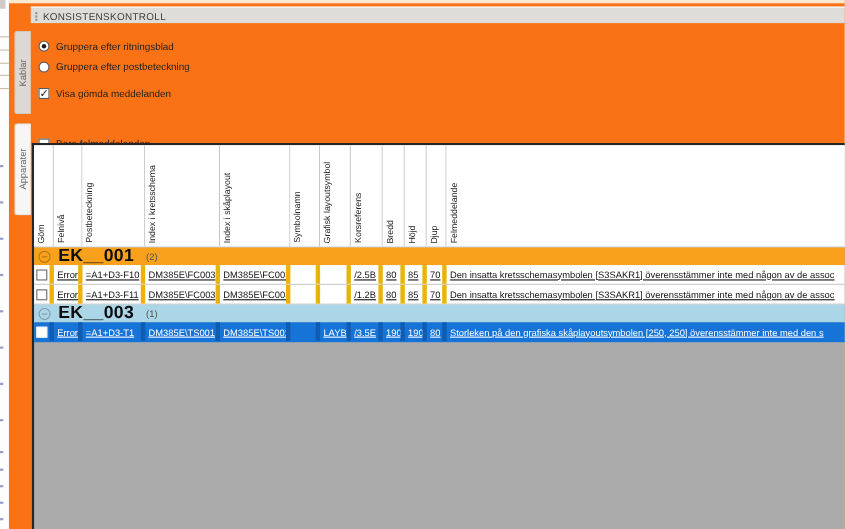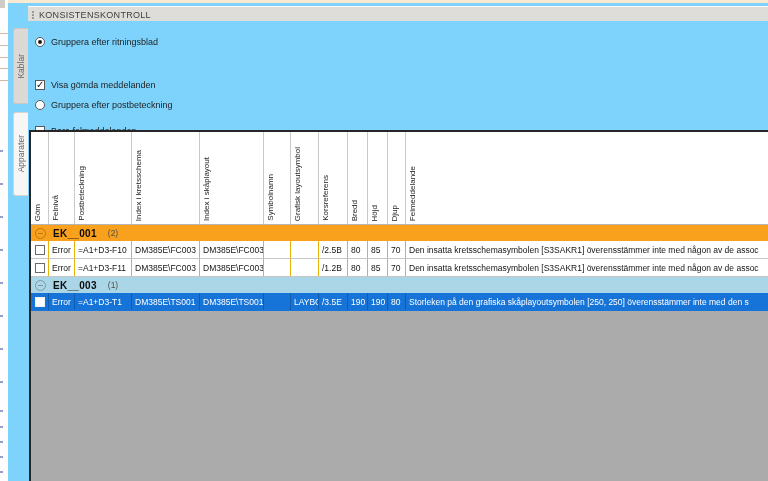--- a/index.html
+++ b/index.html
@@ -12,21 +12,21 @@
   
   .left-strip { position:absolute; left:0; top:0; width:8px; height:481px; background:#fdfdfd; z-index:5; }
   .corner-glyph { position:absolute; left:0; top:0; width:5px; height:8px; background:#cfccc8; }
   .ticks-brown { position:absolute; left:0; top:33px; width:8px; height:1px; background:#cdbba9;
     box-shadow:0 12px #cdbba9, 0 24px #cdbba9, 0 35px #cdbba9, 0 47px #cdbba9; }
   .ticks-blue { position:absolute; left:0; top:150px; width:3px; height:2px; background:#93a0cf;
     box-shadow:0 33px #93a0cf, 0 66px #93a0cf, 0 99px #93a0cf, 0 132px #93a0cf, 0 165px #93a0cf,
                0 198px #93a0cf, 0 231px #93a0cf, 0 260px #93a0cf, 0 276px #93a0cf, 0 291px #93a0cf,
                0 306px #93a0cf, 0 321px #93a0cf; }
   
-  .panel { position:absolute; left:8px; top:0; width:760px; height:481px; background:#7dd3fc; }
+  .panel { position:absolute; left:8px; top:0; width:760px; height:481px; background:#f97316; }
   .top-accent { position:absolute; left:-8px; top:0; width:768px; height:3px; background:#f9e9d1; }
   .titlebar { position:absolute; left:20px; top:6px; width:740px; height:15px; background:#dfddda;
     border-top:1px solid #fbfaf9; }
   .grip { position:absolute; left:4px; top:4px; width:2px; height:2px; background:#9a9a9a;
     box-shadow:0 3px #9a9a9a, 0 6px #9a9a9a; }
   .title-text { position:absolute; left:11px; top:3px; font-size:9px; color:#3e3e3e; letter-spacing:.3px; }
   
   .tab { position:absolute; left:5px; width:15px; display:flex; align-items:center; justify-content:center;
     border:1px solid #ccc8c3; border-right:none; border-radius:3px 0 0 3px; }
   .tab span { writing-mode:vertical-rl; transform:rotate(180deg); font-size:8.5px; color:#676767; white-space:nowrap; }
@@ -46,28 +46,28 @@
     border-left:2px solid #262626; border-top:2px solid #262626; overflow:hidden; }
   .hdr { display:flex; height:93px; background:#ffffff; border-bottom:1px solid #b5b5b5; width:780px; }
   .hcell { border-right:1px solid #c9c9c9; display:flex; align-items:flex-end; padding:2px 0 3px 2px; background:#fff; }
   .hcell span { writing-mode:vertical-rl; transform:rotate(180deg); font-size:8px; color:#222; white-space:nowrap; }
   .c0{width:18px}.c1{width:26px}.c2{width:57px}.c3{width:68px}.c4{width:64px}.c5{width:27px}
   .c6{width:28px}.c7{width:29px}.c8{width:20px}.c9{width:20px}.c10{width:18px}.c11{width:400px; border-right:none;}
   .grow { display:flex; align-items:center; height:16px; width:780px; }
   .grow .collapse-icon { width:11px; height:11px; border:1px solid currentColor; border-radius:50%;
     margin-left:4px; position:relative; flex:0 0 auto; }
   .grow .collapse-icon::after { content:""; position:absolute; left:2px; top:4px; width:5px; height:1px; background:currentColor; }
-  .grow .gname { font-size:10px; font-weight:bold; color:#0c0c0c; margin-left:7px; letter-spacing:.3px; }
+  .grow .gname { font-size:16px; font-weight:bold; color:#0c0c0c; margin-left:7px; letter-spacing:.3px; }
   .grow .gcount { font-size:8.5px; color:#50504a; margin-left:11px; }
   .g-orange { background:#f9a11d; } .g-orange .collapse-icon { color:#b5790f; }
   .g-blue { background:#aad6e8; } .g-blue .collapse-icon { color:#7e98a6; }
   .drow { display:flex; align-items:stretch; height:18px; background:#fff; border-bottom:1px solid #c6c6c6;
     font-size:8.5px; color:#141414; width:780px; }
-  .dcell { border-right:1px solid #eab308; padding:0 3px; display:flex; align-items:center;
-    white-space:nowrap; overflow:hidden; }
+  .dcell { border-right:4px solid #eab308; padding:0 3px; display:flex; align-items:center;
+    white-space:nowrap; overflow:hidden;text-decoration:underline; }
   .dcell.ck { justify-content:center; padding:0; }
   .rowbox { width:10px; height:10px; border:1px solid #6a6a6a; background:#fff; }
   .drow.sel { background:#1674d8; color:#ffffff; border-bottom-color:#1674d8; }
   .drow.sel .dcell { border-right-color:#0f5cb0; }
   .drow.sel .rowbox { border-color:#f0f0f0; }
 </style>
 </head>
 <body>
 
 <div class="left-strip">
@@ -88,21 +88,21 @@
     <span>Kablar</span>
   </div>
   <div class="tab tab-apparater">
     <span>Apparater</span>
   </div>
 
   <div class="opt-row" style="top:37px;">
     <span class="radio on"></span>
     <span>Gruppera efter ritningsblad</span>
   </div>
-  <div class="opt-row" style="top:56px;margin-top:44px;">
+  <div class="opt-row" style="top:56px;">
     <span class="radio"></span>
     <span>Gruppera efter postbeteckning</span>
   </div>
 
   <div class="opt-row" style="top:80px;">
     <span class="cbox on"></span>
     <span>Visa gömda meddelanden</span>
   </div>
   <div class="opt-row" style="top:126px;">
     <span class="cbox"></span>

